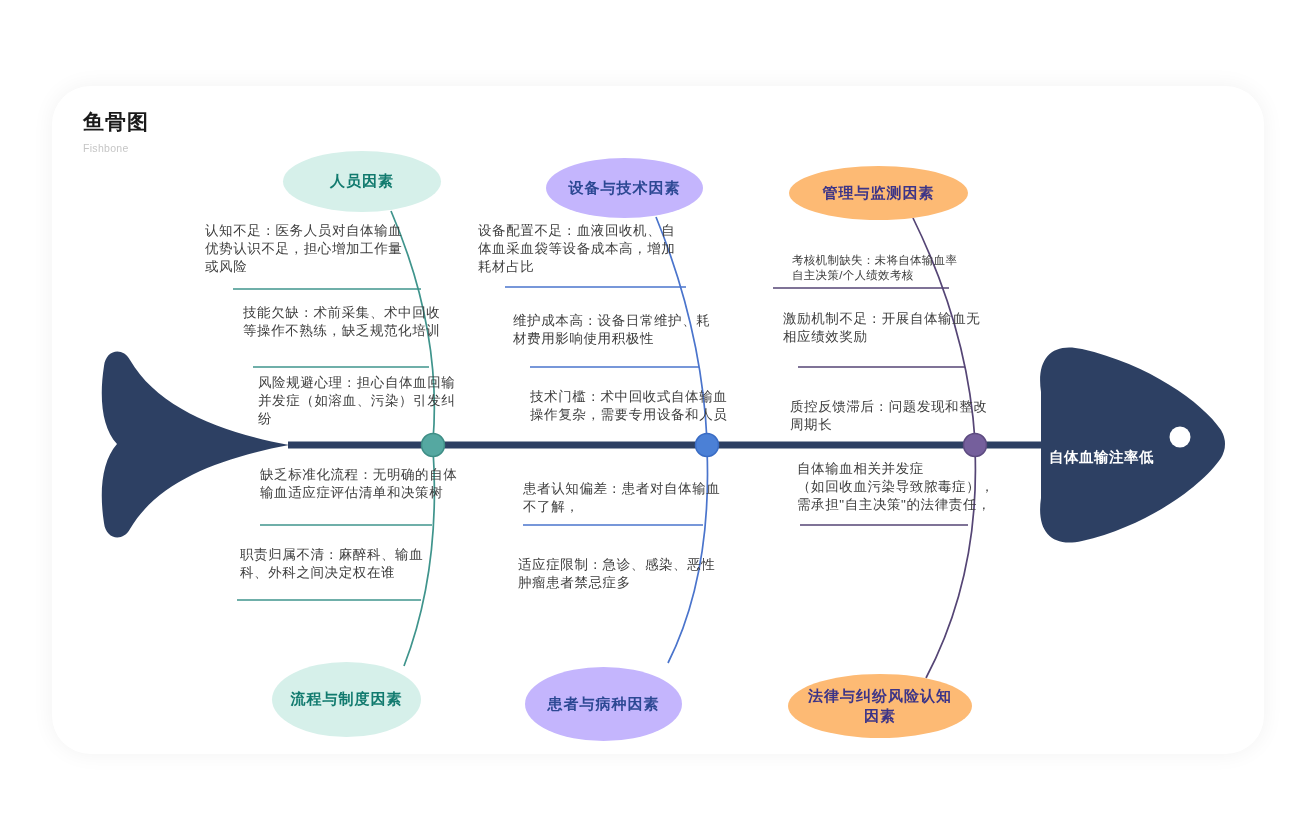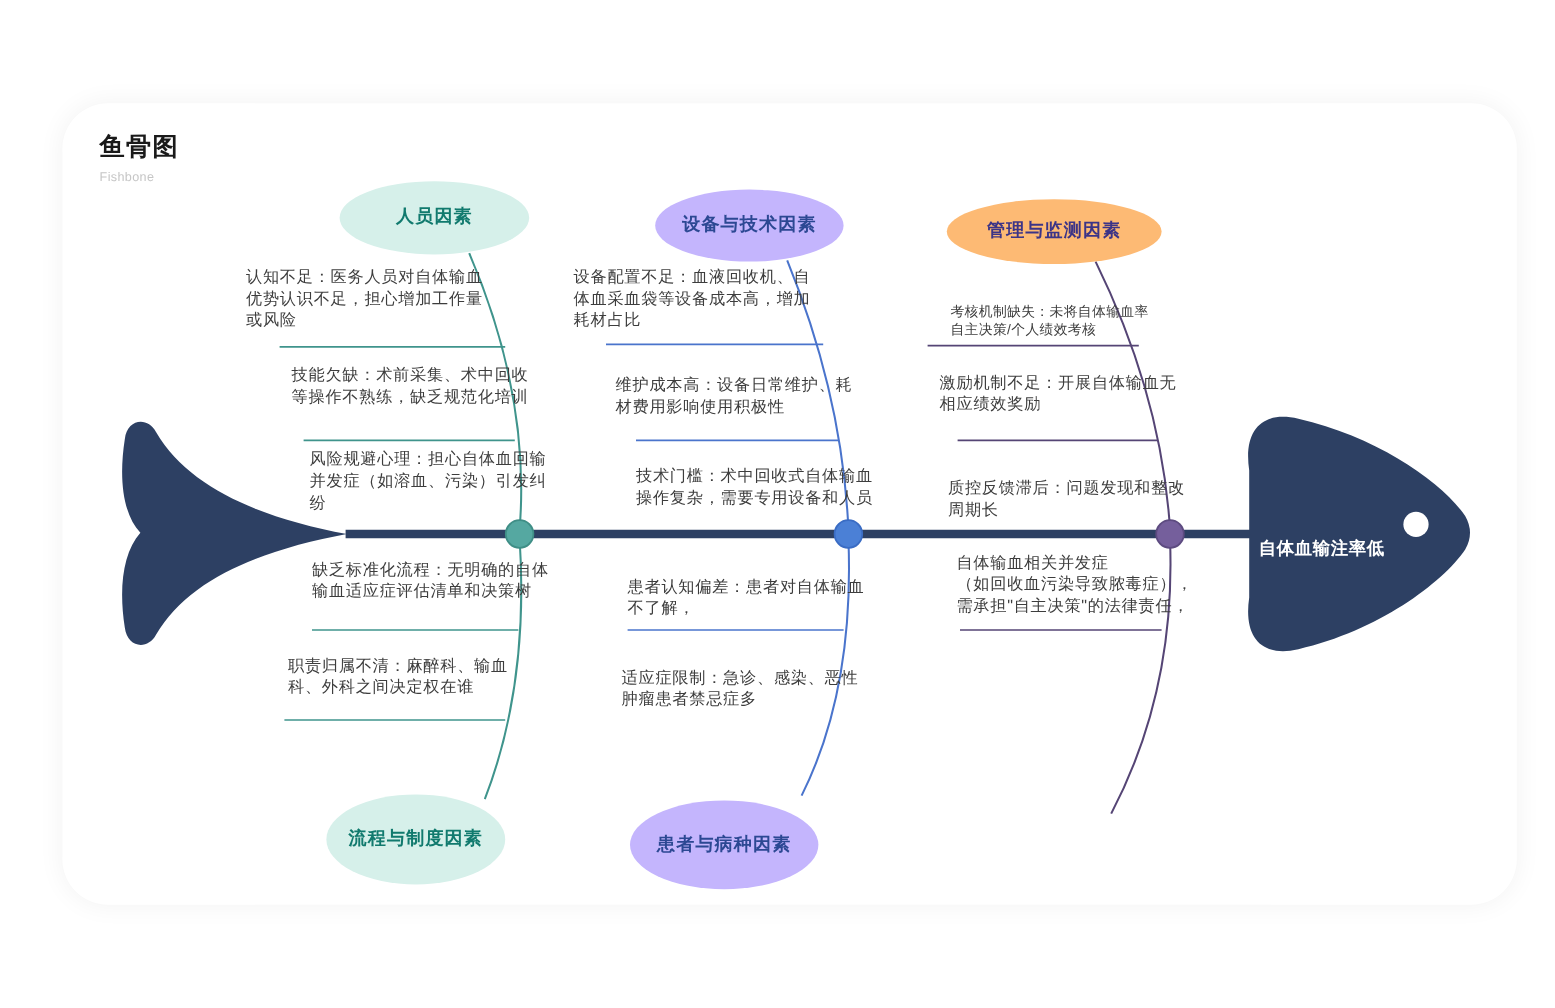--- a/index.html
+++ b/index.html
@@ -69,20 +69,21 @@
     <circle cx="433" cy="445" r="11.5" stroke-width="1.5" fill="#55a8a1" stroke="#3f8e86"></circle>
     <circle cx="707" cy="445" r="11.5" stroke-width="1.5" fill="#4b80d6" stroke="#3a6cc4"></circle>
     <circle cx="975" cy="445" r="11.5" stroke-width="1.5" fill="#755f9c" stroke="#5d4b80"></circle>
   </svg>
 
   <div class="bubble theme-teal" style="left:283px;top:151px;width:158px;height:61px;text-align:center;">人员因素</div>
   <div class="bubble theme-blue" style="left:546px;top:158px;width:157px;height:60px;">设备与技术因素</div>
   <div class="bubble theme-purple" style="left:789px;top:166px;width:179px;height:54px;">管理与监测因素</div>
   <div class="bubble theme-teal" style="left:272px;top:662px;width:149px;height:75px;">流程与制度因素</div>
   <div class="bubble theme-blue" style="left:525px;top:667px;width:157px;height:74px;">患者与病种因素</div>
+  <div class="bubble theme-purple" style="left:788px;top:674px;width:156px;height:64px;padding:0 14px;">法律与纠纷风险认知因素</div>
 
   <div class="item" style="left:205px;top:222px;">认知不足：医务人员对自体输血
 优势认识不足，担心增加工作量
 或风险</div>
   <div class="item" style="left:243px;top:304px;">技能欠缺：术前采集、术中回收
 等操作不熟练，缺乏规范化培训</div>
   <div class="item" style="left:258px;top:374px;">风险规避心理：担心自体血回输
 并发症（如溶血、污染）引发纠
 纷</div>
 

